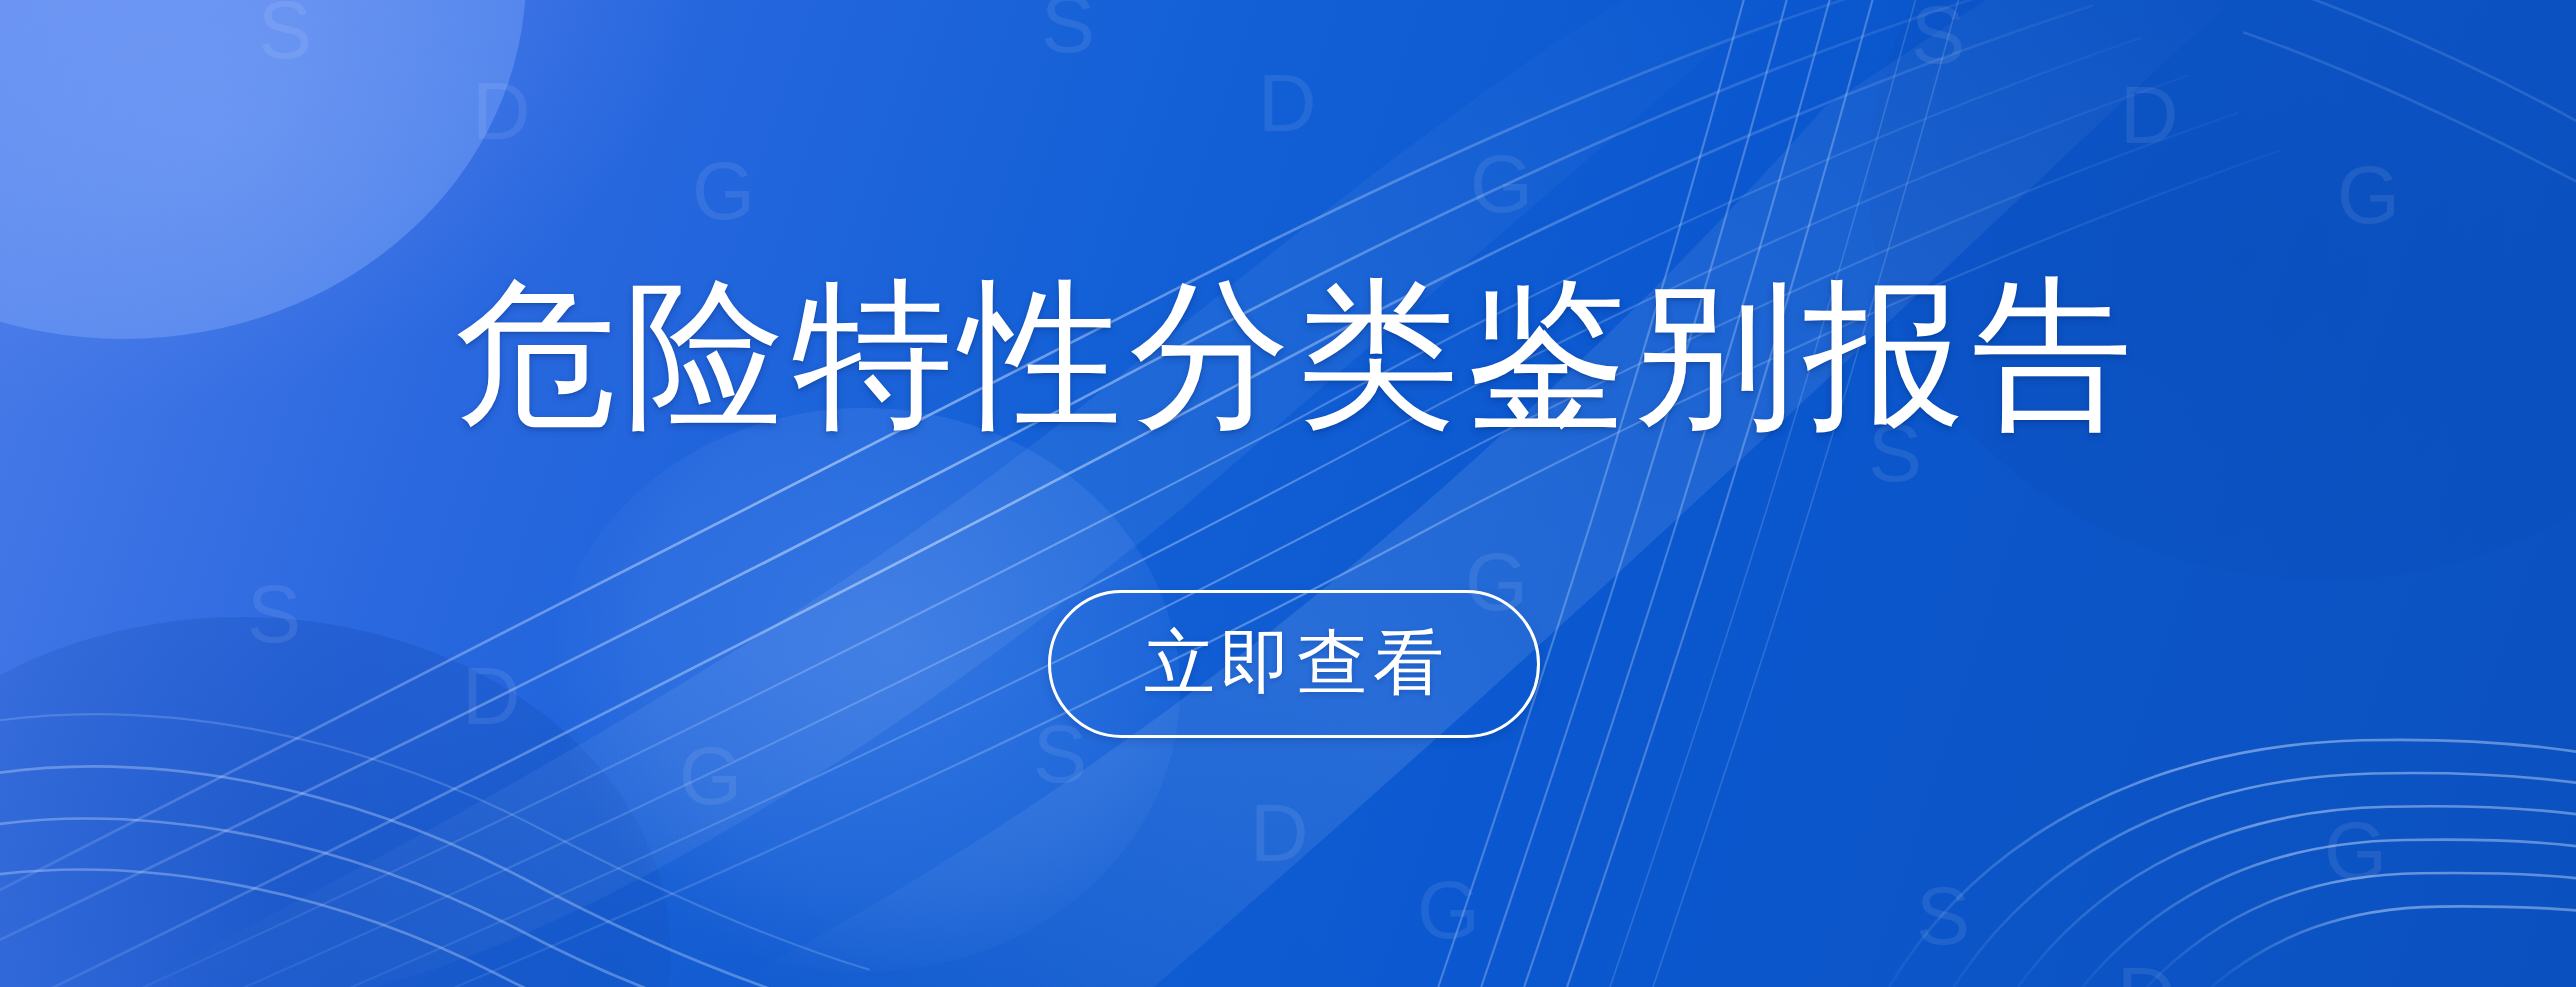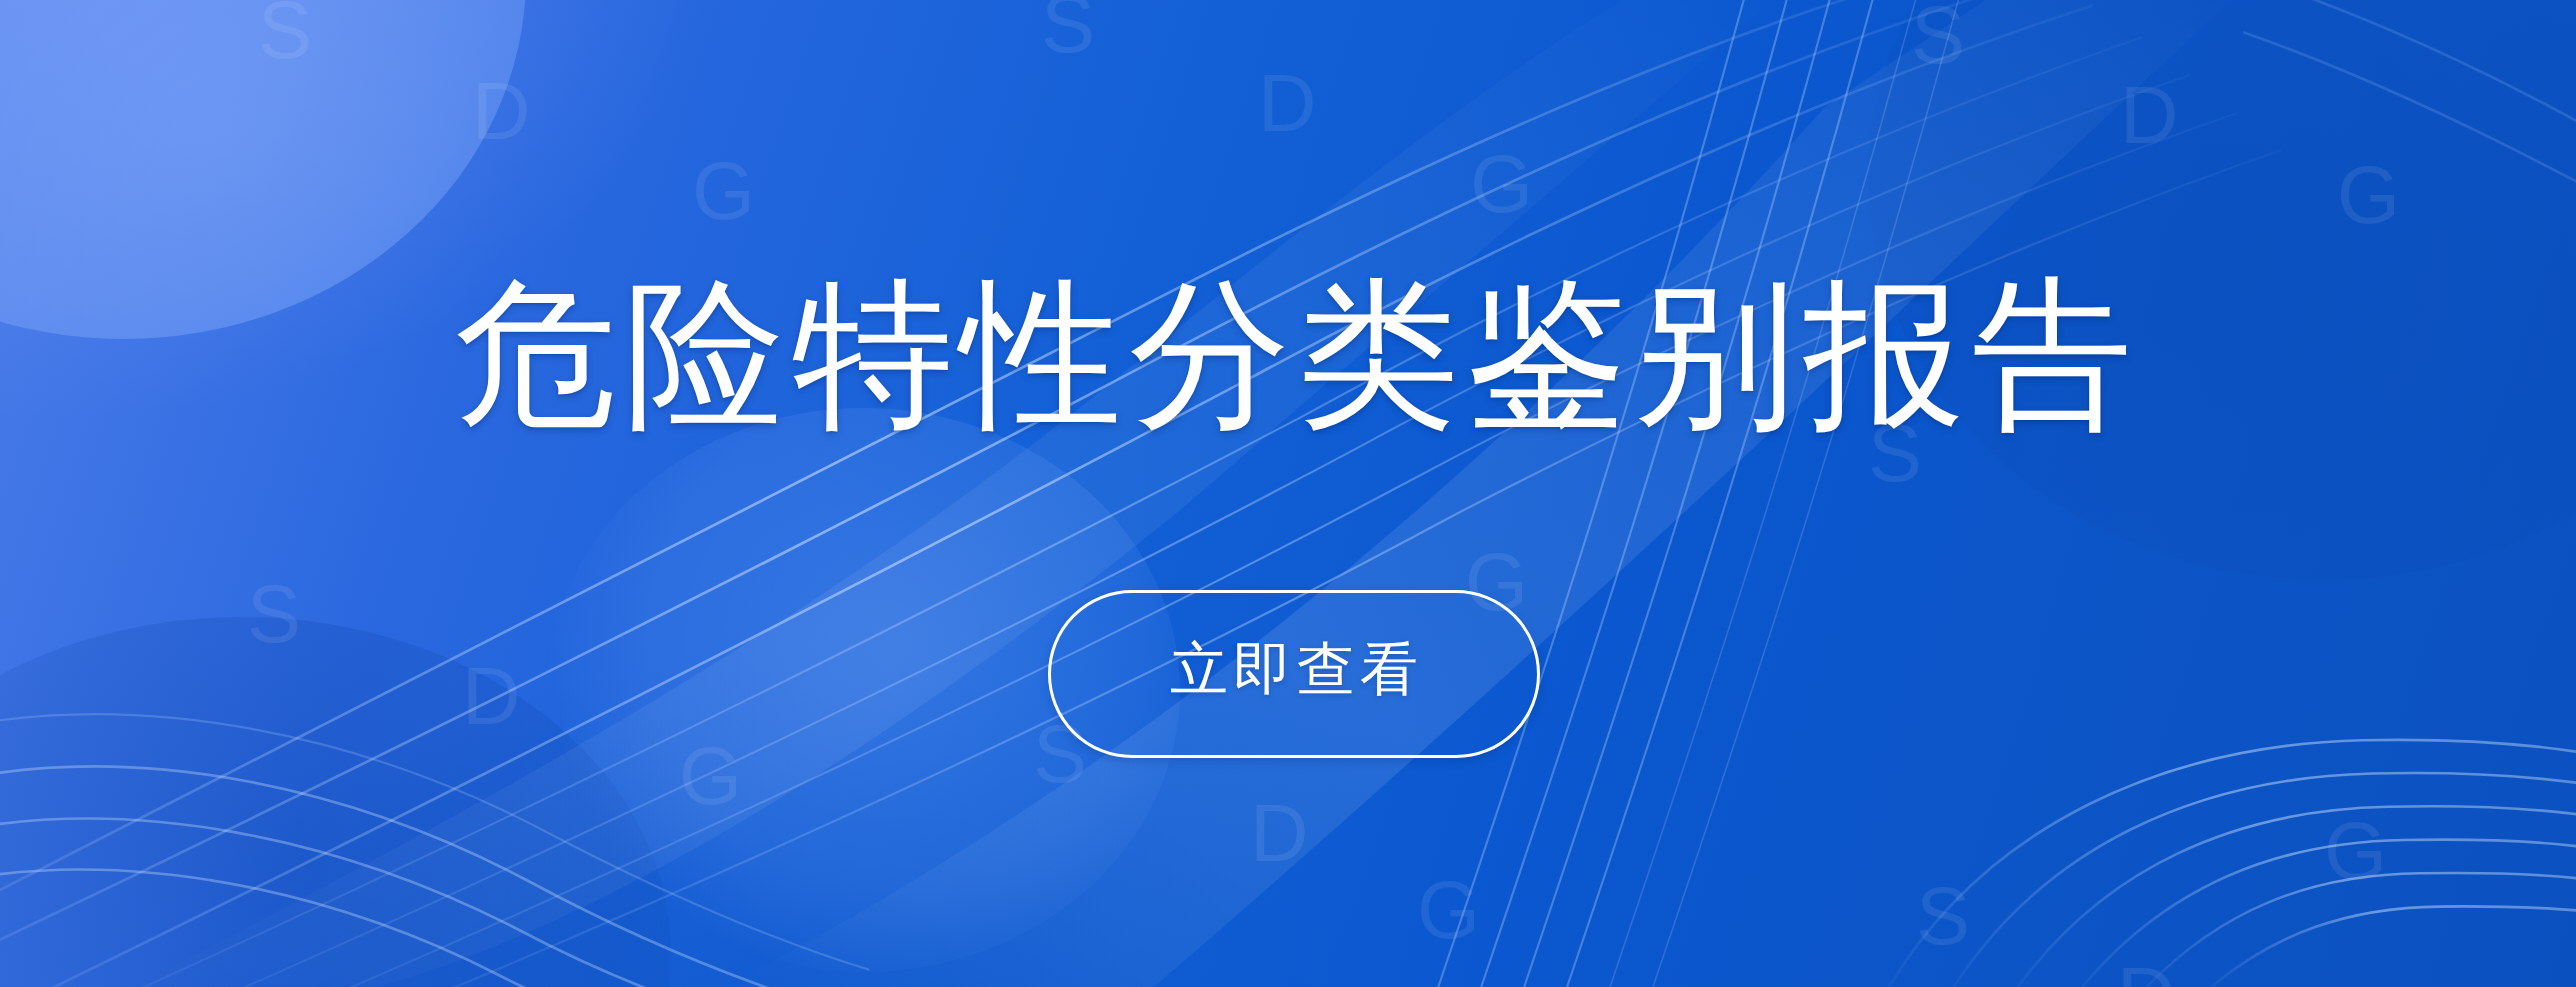--- a/index.html
+++ b/index.html
@@ -104,37 +104,37 @@
     display: flex;
     justify-content: center;
     width: 100%;
   }
 
   .cta-button {
     display: flex;
     align-items: center;
     justify-content: center;
     width: 492px;
-    height: 168px;
+    height: 148px;
     border: 3.8px solid #ffffff;
     border-radius: 86px;
     background: transparent;
     color: #ffffff;
-    font-size: 58px;
+    font-size: 71px;
     font-weight: 400;
     letter-spacing: 5.4px;
     text-indent: 5.4px;
     line-height: 1;
     white-space: nowrap;
     cursor: pointer;
     box-shadow:
       0 3.2px 8.6px rgba(4,40,110,0.22),
       inset 0 0 0 0 rgba(255,255,255,0);
     text-shadow: 0 2.1px 5.4px rgba(4,40,110,0.25);
-    font-family: Liberation Mono, monospace;
+    font-family: Liberation Serif, serif;
     padding: 0;
   }
 </style>
 </head>
 <body>
 
 <div class="banner">
 
   <div class="blob blob-topleft"></div>
   <div class="blob blob-right-dark"></div>

